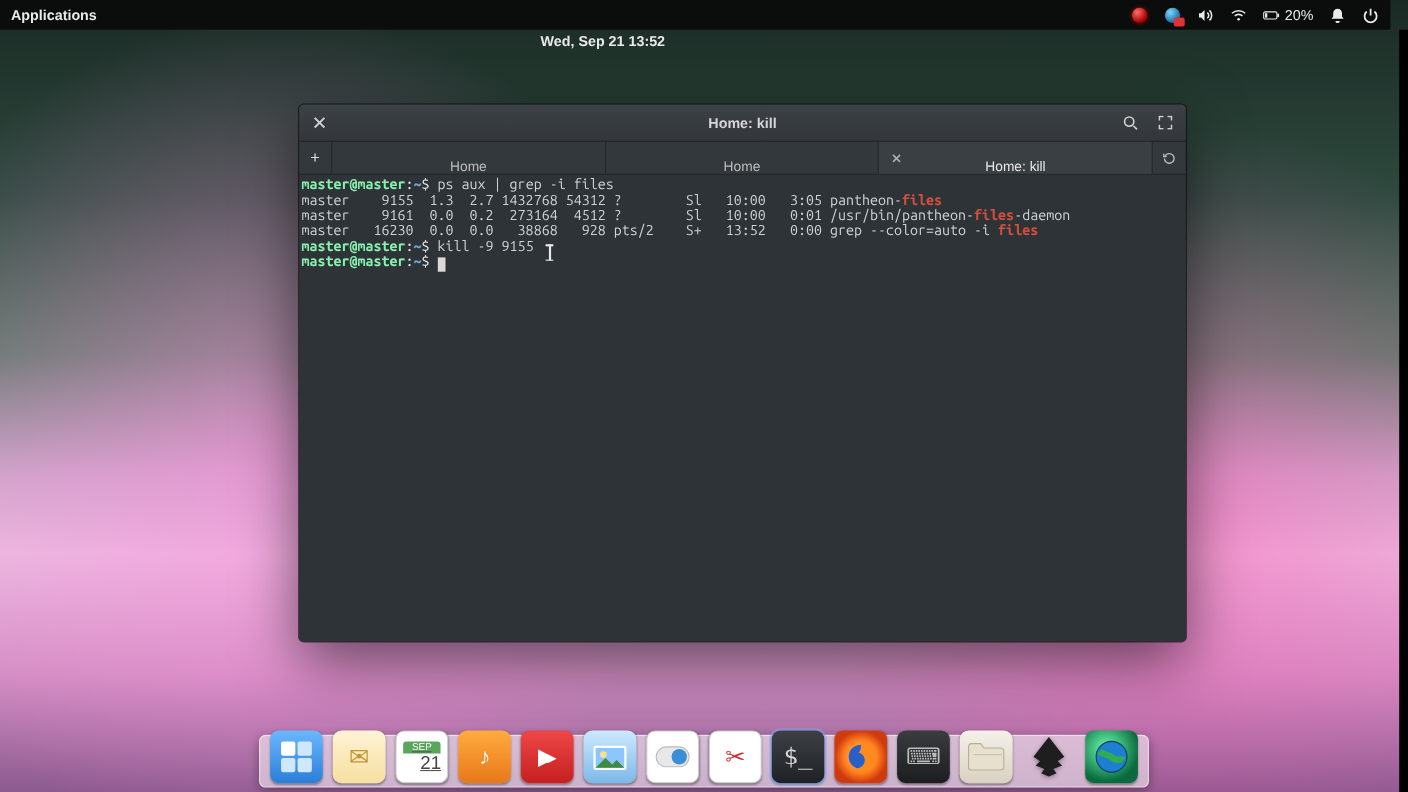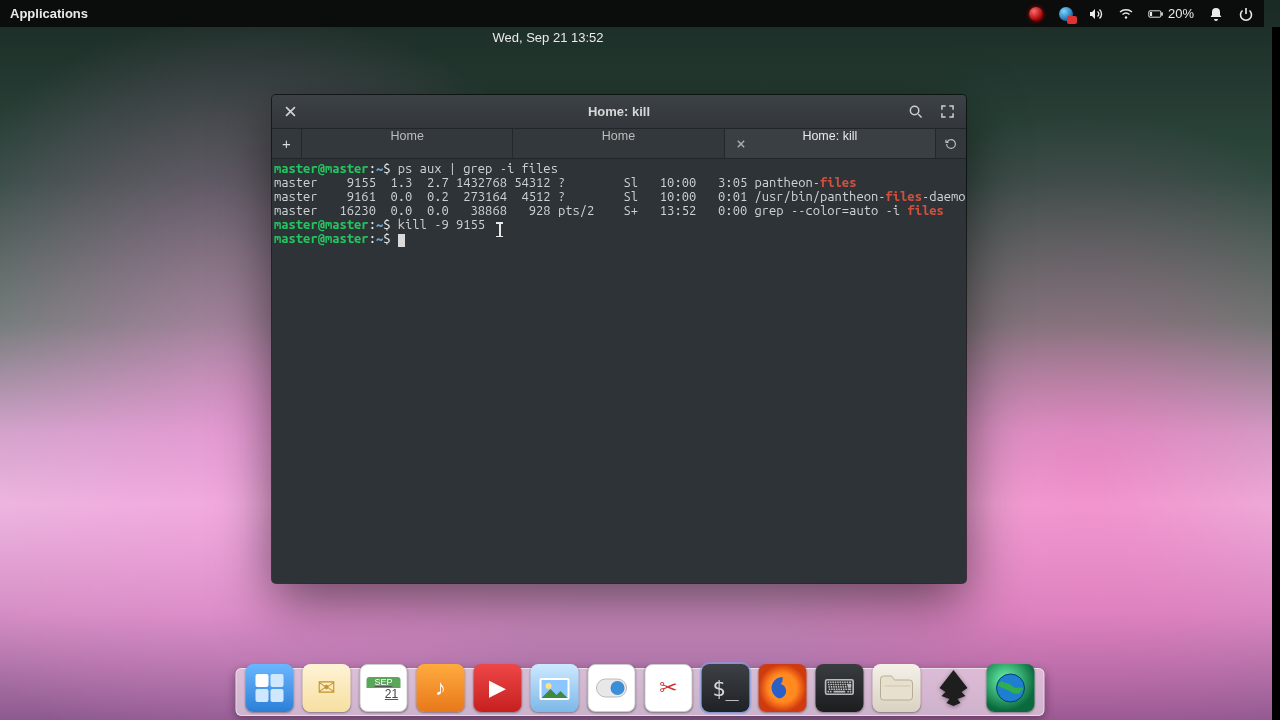--- a/index.html
+++ b/index.html
@@ -17,33 +17,33 @@
     position: absolute; top: 0; left: 0; right: 16px; height: 27px;
     background: rgba(10,10,10,0.92);
     color: #eaeaea;
     display: flex; align-items: center;
     font-size: 13px;
     padding: 0 10px;
     z-index: 50;
   }
   .top-panel .spacer { flex: 1; }
   .top-panel .apps { font-weight: 600; }
-  .top-panel .clock { font-weight: 400; margin-top: 48px; }
+  .top-panel .clock { font-weight: 700; margin-top: 48px; }
   .top-panel .tray { display: flex; align-items: center; gap: 14px; margin-left: 20px; }
   .tray-item { display: flex; align-items: flex-start; gap: 4px; cursor: pointer; }
   .tray-icon { width: 16px; height: 16px; display: flex; align-items: center; justify-content: center; }
   .red-dot { width: 14px; height: 14px; border-radius: 50%; background: radial-gradient(circle at 35% 30%, #ff6a6a, #a10000 70%); box-shadow: 0 0 4px #ff0000aa; }
   .blue-dot { width: 14px; height: 14px; border-radius: 50%; background: radial-gradient(circle at 35% 30%, #7dd6ff, #1a6aa8 70%); position: relative; }
   .blue-dot::after { content:""; position:absolute; right:-4px; bottom:-3px; width:10px; height:8px; background:#d33; border-radius:2px; font-size:6px; }
 
   
   .window {
     position: absolute;
     left: 272px; top: 95px;
-    width: 694px; height: 488px;
+    width: 806px; height: 488px;
     background: #2f3438;
     border-radius: 4px;
     box-shadow: 0 18px 55px rgba(0,0,0,0.55), 0 0 0 1px rgba(0,0,0,0.6);
     display: flex; flex-direction: column;
     overflow: hidden;
     z-index: 20;
   }
   .titlebar {
     height: 34px;
     background: linear-gradient(#3c4145, #33373b);
@@ -68,21 +68,21 @@
     display: flex; align-items: stretch;
     color: #bdbdbd;
     font-size: 12.5px;
   }
   .tab-add {
     width: 30px; display:flex; align-items:center; justify-content:center;
     color:#dcdcdc; cursor:pointer; font-size:15px;
     border-right: 1px solid #24282b;
   }
   .tab {
-    flex: 1; display:flex; align-items:flex-start; justify-content:center;
+    flex: 1; display:flex; align-items:flex-end; justify-content:center;
     border-right: 1px solid #24282b;
     position: relative;
     cursor: pointer;
   }
   .tab .tab-close {
     position:absolute; left:8px; top:50%; transform:translateY(-50%);
     width:16px; height:16px; display:flex; align-items:center; justify-content:center;
     color:#aeaeae; font-size:11px; cursor:pointer;
   }
   .tab.active { background:#3a3f44; color:#e8e8e8; }
@@ -96,21 +96,21 @@
     background:#2e3337;
     padding: 2px 2px 2px 2px;
     font-family: "Ubuntu Mono","DejaVu Sans Mono",Menlo,Consolas,monospace;
     font-size: 13px;
     line-height: 14px;
     white-space: pre;
     color:#cfd2d4;
     overflow:hidden;
     position:relative;
   }
-  .p-user { color:#22c55e; font-weight:bold; }
+  .p-user { color:#86efac; font-weight:bold; }
   .p-path { color:#6fa8d6; font-weight:bold; }
   .p-white { color:#e8e8e8; }
   .p-red { color:#d24f3d; font-weight:bold; }
   .cursor-block {
     display:inline-block; width:7px; height:13px; background:#dadada;
     vertical-align:bottom; transform:translateY(2px);
   }
   .ibeam {
     position:absolute; width:1.5px; height:15px; background:#e8e8e8;
   }
@@ -284,21 +284,21 @@
         <rect x="3" y="3" width="13" height="13" rx="2" fill="#fff"></rect>
         <rect x="18" y="3" width="13" height="13" rx="2" fill="#cfe8ff"></rect>
         <rect x="3" y="18" width="13" height="13" rx="2" fill="#cfe8ff"></rect>
         <rect x="18" y="18" width="13" height="13" rx="2" fill="#cfe8ff"></rect>
       </svg>
   </div>
   <div class="dock-item di-mail">✉</div>
   <div class="dock-item di-cal">
     <div style="text-align:center; line-height:1;">
         <div style="background:#5aa65a;color:#fff;font-size:9px;padding:1px 8px;border-radius:3px 3px 0 0;">SEP</div>
-        <div style="font-size:12px;color:#444;margin-left:16px;">21</div>
+        <div style="font-size:17px;color:#444;margin-left:16px;">21</div>
       </div>
   </div>
   <div class="dock-item di-music">♪</div>
   <div class="dock-item di-video">▶</div>
   <div class="dock-item di-photos">
     <svg width="32" height="28" viewBox="0 0 32 28">
         <rect x="1" y="4" width="30" height="22" rx="2" fill="#fff"></rect>
         <rect x="3" y="6" width="26" height="18" fill="#8cc6ff"></rect>
         <circle cx="10" cy="12" r="3" fill="#ffe08a"></circle>
         <path d="M3 24l9-9 6 6 4-4 7 7H3z" fill="#3f8a3f"></path>

